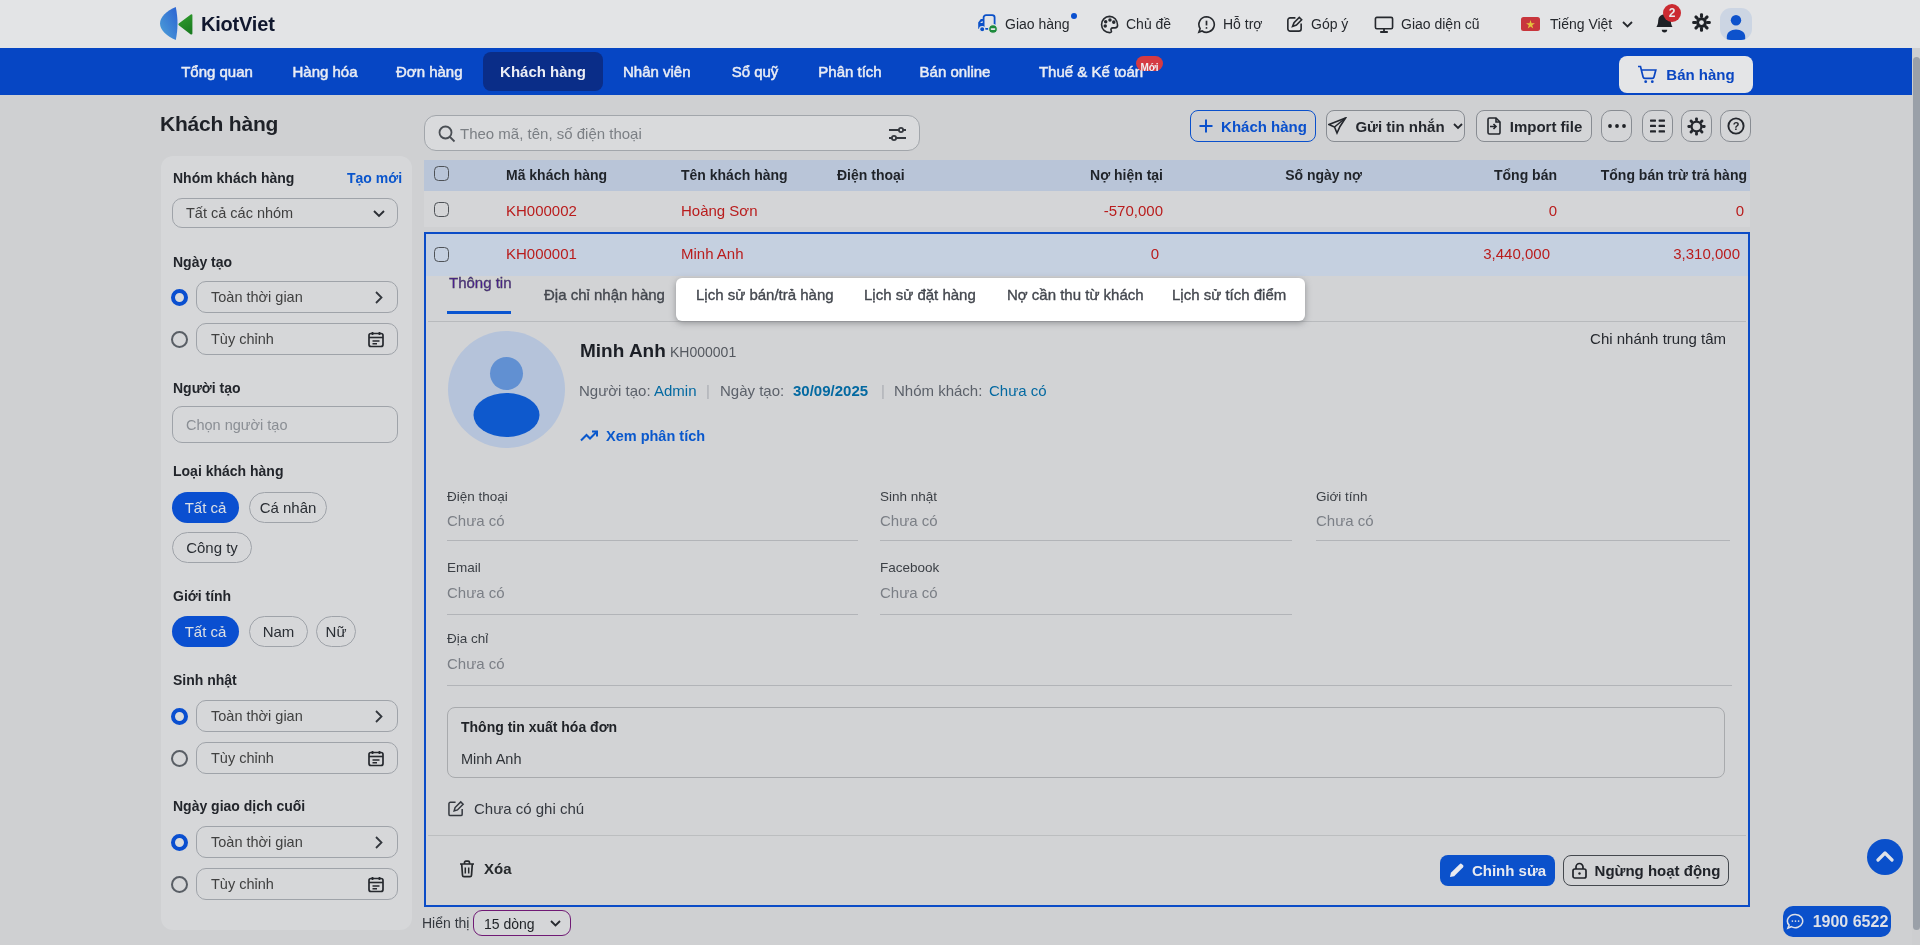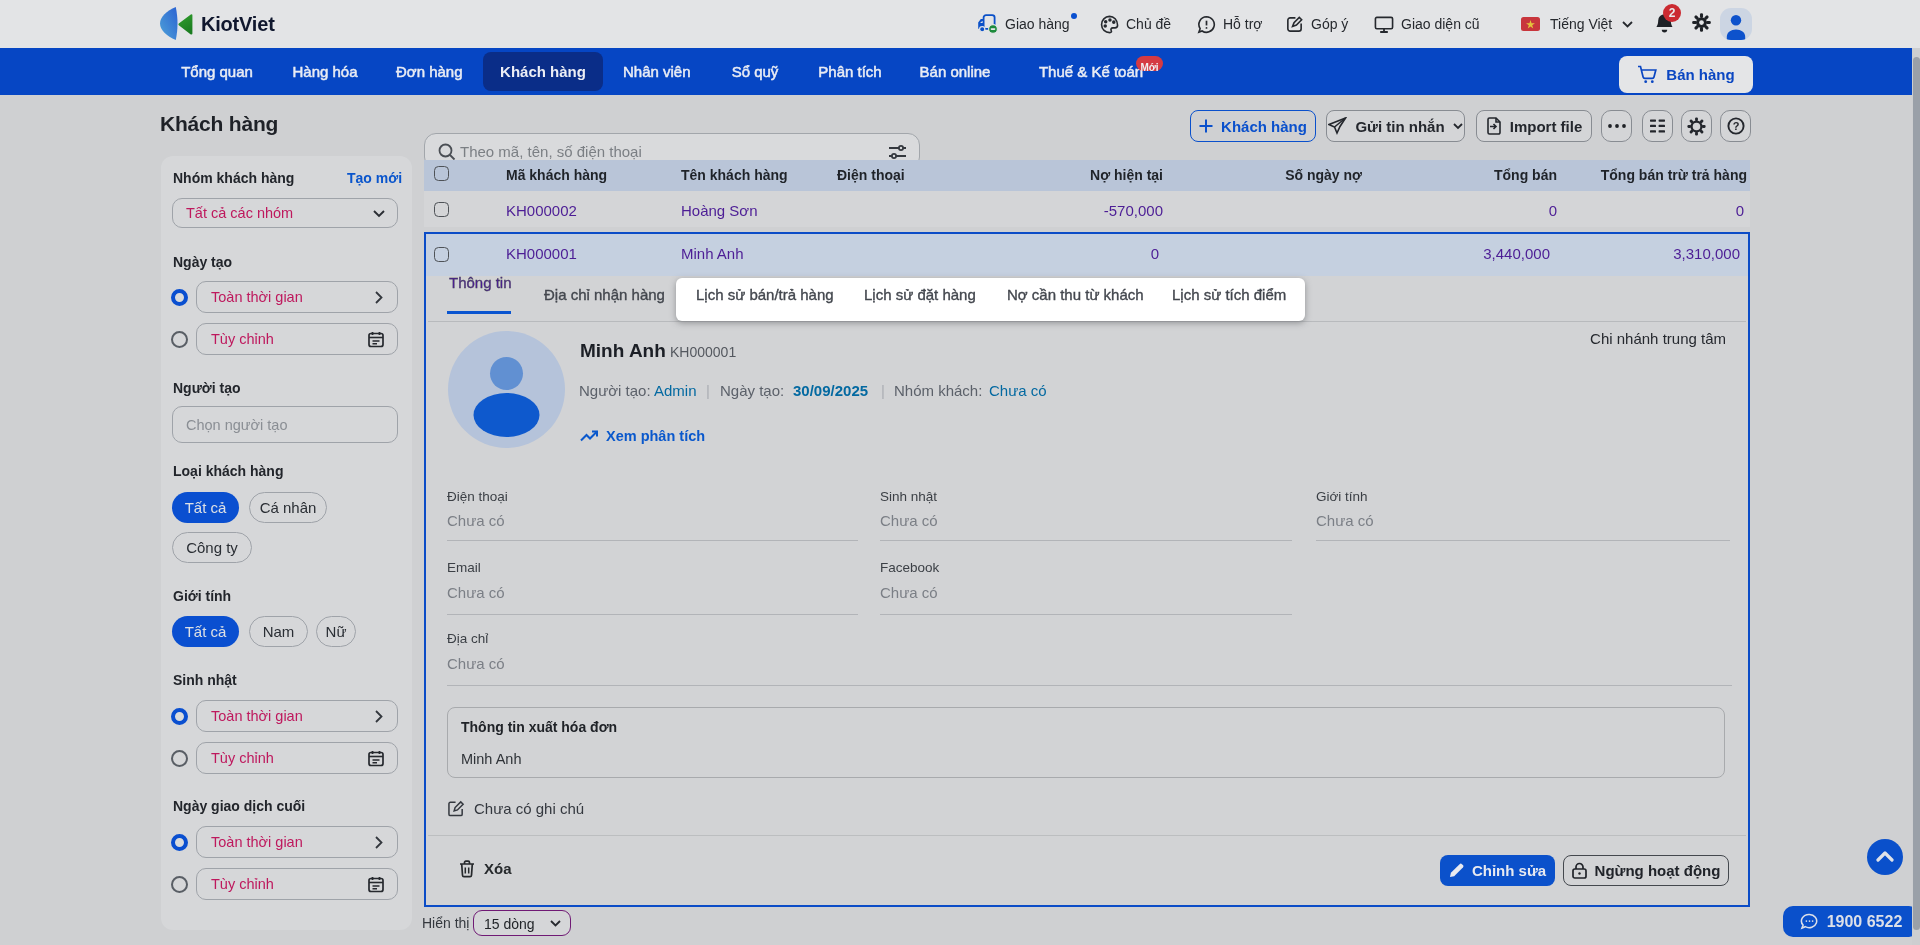--- a/index.html
+++ b/index.html
@@ -7,31 +7,31 @@
 .abs{position:absolute;}
 svg{display:block;}
 #topbar{left:0;top:0;width:1920px;height:48px;background:#e3e4e6;}
 #navbar{left:0;top:48px;width:1912px;height:47px;background:#0646c4;}
 .hitem{position:absolute;top:0;height:48px;display:flex;align-items:center;gap:7px;font-size:14px;color:#26292e;white-space:nowrap;}
 .navitem{position:absolute;top:48px;height:47px;line-height:47px;color:#e9ecf4;font-size:15px;text-align:center;white-space:nowrap;-webkit-text-stroke:0.5px #e9ecf4;}
 #logo-text{left:201px;top:13px;font-size:20px;font-weight:bold;color:#10172e;letter-spacing:-0.2px;}
 #side-title{left:160px;top:112px;font-size:21px;font-weight:bold;color:#1e2127;letter-spacing:-0.2px;}
 #sidecard{left:161px;top:156px;width:251px;height:774px;background:#d6d7d9;border-radius:12px;}
 .slabel{position:absolute;font-size:14px;font-weight:bold;color:#22252b;}
-.sbox{position:absolute;border:1px solid #9fa3a9;border-radius:10px;font-size:14.5px;color:#be185d;display:flex;align-items:center;}
+.sbox{position:absolute;border:1px solid #9fa3a9;border-radius:10px;font-size:14.5px;color:#404040;display:flex;align-items:center;}
 .pill{position:absolute;height:31px;border-radius:16px;font-size:15px;display:flex;align-items:center;justify-content:center;}
 .pill.on{background:#0a4fd0;color:#dde0e4;}
 .pill.off{border:1px solid #9fa3a9;color:#2a2e34;}
 .radio{position:absolute;width:17px;height:17px;border-radius:50%;}
 .radio.on{border:4.5px solid #0a4fd0;background:#dadbdc;}
 .radio.off{border:2px solid #595e65;}
-#searchbox{left:424px;top:115px;width:496px;height:36px;background:#d9dadc;border:1px solid #a2a6ab;border-radius:12px;margin-top:18px;}
+#searchbox{left:424px;top:115px;width:496px;height:36px;background:#d9dadc;border:1px solid #a2a6ab;border-radius:12px;}
 .hbtn{position:absolute;top:110px;height:32px;border-radius:8px;font-size:15px;font-weight:bold;display:flex;align-items:center;justify-content:center;background:#d4d5d7;border:1px solid #888c92;color:#24272d;}
 .th{position:absolute;font-size:14px;font-weight:bold;color:#1f2329;top:0;line-height:30px;}
-.td{position:absolute;font-size:15px;color:#4c1d95;}
+.td{position:absolute;font-size:15px;color:#b91c1c;}
 .chk{position:absolute;width:15px;height:15px;border:1.8px solid #4e5257;border-radius:4.5px;}
 .tab{position:absolute;font-size:15px;color:#43474e;-webkit-text-stroke:0.35px #43474e;white-space:nowrap;}
 .flabel{position:absolute;font-size:13.5px;color:#3c4046;}
 .fval{position:absolute;font-size:15px;color:#7b7f86;}
 .fline{position:absolute;height:1px;background:#b2b4b8;}
 .metagray{color:#5c616a;}
 .metadark{color:#0369a1;}
 </style></head>
 <body>
 <div class="abs" id="topbar"></div>
@@ -411,21 +411,21 @@
 <svg style="position:absolute;right:9px;top:9px" width="11" height="7" viewBox="0 0 11 7" fill="none" stroke="#26292e" stroke-width="1.8">
       <path d="M1 1 l4.5 4.5 L10 1"></path>
     </svg>
   </div>
 
 <div class="abs" style="left:1867px;top:839px;width:36px;height:36px;border-radius:50%;background:#0a50cb;">
 <svg style="position:absolute;left:9px;top:12px" width="18" height="11" viewBox="0 0 18 11" fill="none" stroke="#dfe2e8" stroke-width="3.2" stroke-linecap="round" stroke-linejoin="round">
       <path d="M2 9 L9 2 l7 7"></path>
     </svg>
   </div>
-<div class="abs" style="left:1783px;top:906px;width:136px;height:31px;border-radius:10px;background:#0a50cb;display:flex;align-items:center;justify-content:center;gap:8px;color:#dde0e8;font-size:16px;font-weight:bold;">
+<div class="abs" style="left:1783px;top:906px;width:108px;height:31px;border-radius:10px;background:#0a50cb;display:flex;align-items:center;justify-content:center;gap:8px;color:#dde0e8;font-size:16px;font-weight:bold;">
 <svg width="19" height="17" viewBox="0 0 20 18" fill="none" stroke="#dde0e8" stroke-width="1.6">
       <path d="M10 1.5 a8 7 0 1 1 -4.5 13 L2 16 l1.2-3.2 A8 7 0 0 1 10 1.5 Z"></path>
       <circle cx="6.7" cy="8.5" r="0.9" fill="#dde0e8" stroke="none"></circle>
       <circle cx="10" cy="8.5" r="0.9" fill="#dde0e8" stroke="none"></circle>
       <circle cx="13.3" cy="8.5" r="0.9" fill="#dde0e8" stroke="none"></circle>
     </svg>
 1900 6522</div>
 
 <div class="abs" style="left:1912px;top:48px;width:8px;height:897px;background:#cdced0;"></div>
 <div class="abs" style="left:1912.5px;top:57px;width:7px;height:873px;background:#9aa0a8;border-radius:4px;"></div>

